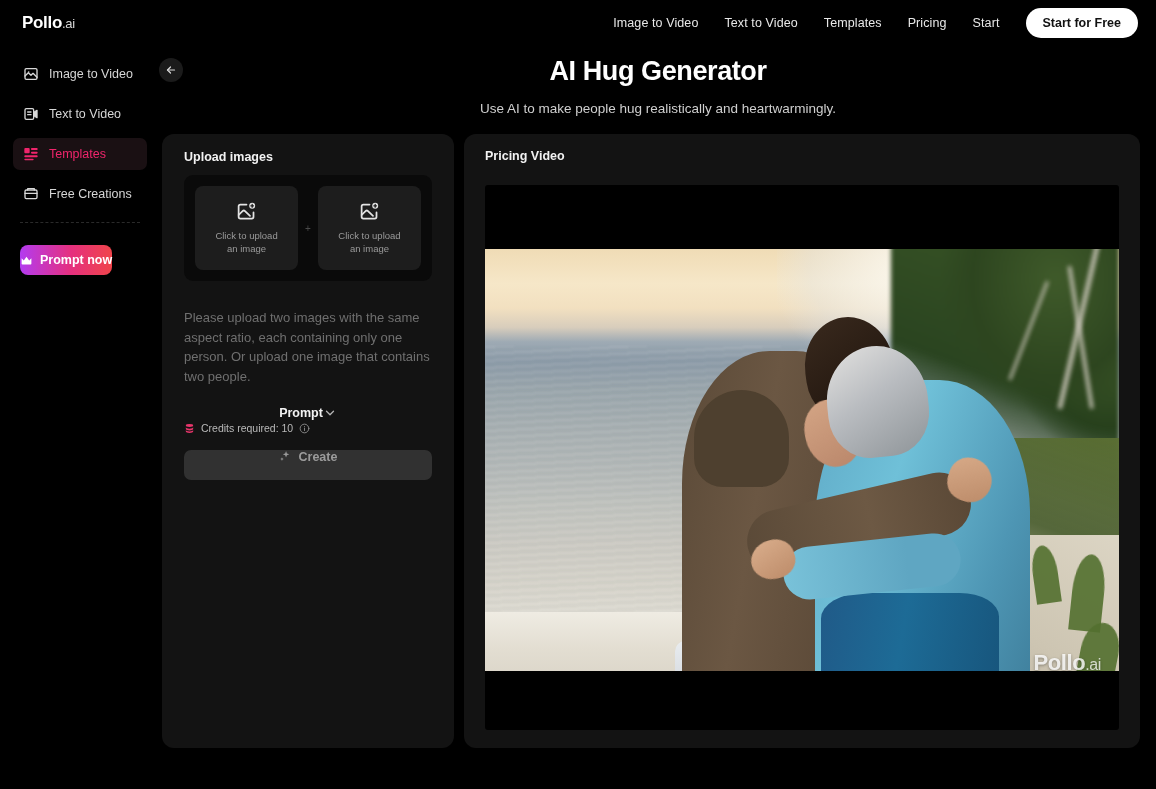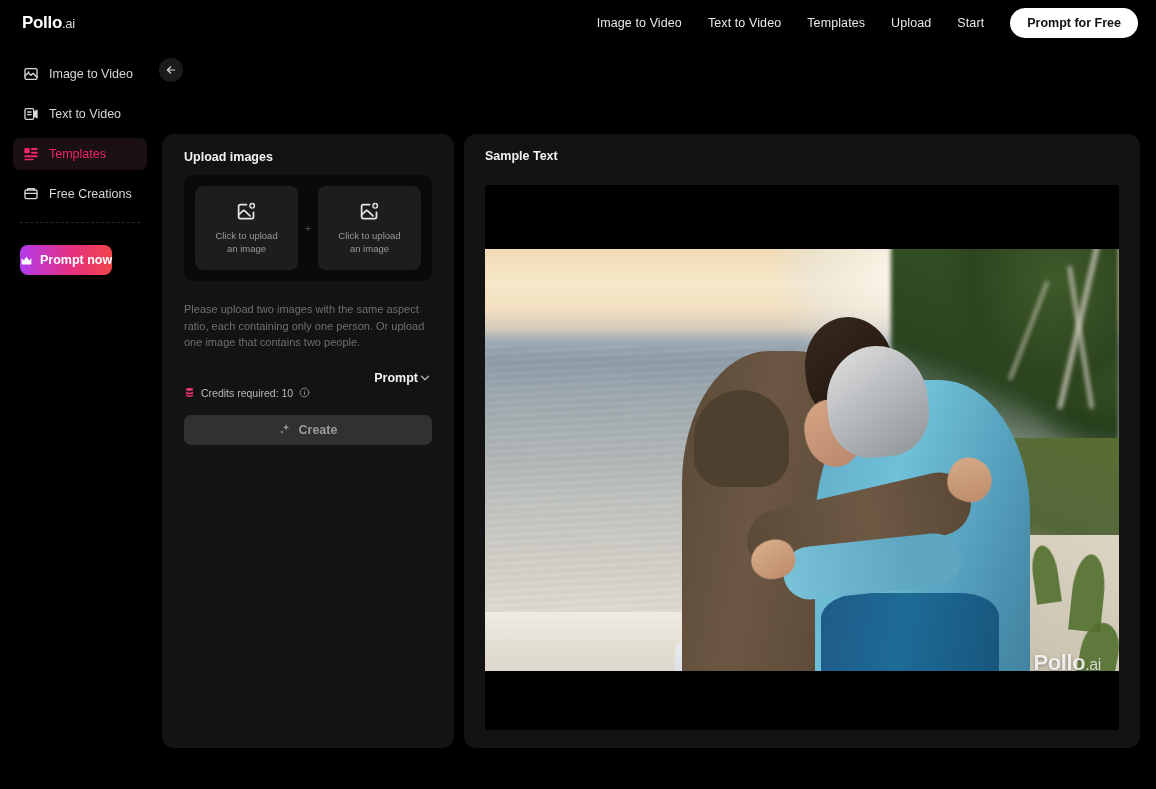--- a/index.html
+++ b/index.html
@@ -217,31 +217,31 @@
     text-align: center;
     line-height: 1.35;
   }
   .upload-plus {
     font-size: 10px;
     color: #4a4a4a;
     flex: 0 0 auto;
   }
 
   .upload-hint {
-    margin-top: 20px;
-    font-size: 11px;
+    margin-top: 27px;
+    font-size: 13px;
     line-height: 1.5;
     color: #6f6f6f;
   }
 
   .prompt-row {
     margin-top: 20px;
     display: flex;
     align-items: center;
-    justify-content: flex-end;
+    justify-content: center;
     cursor: pointer;
     padding-bottom: 2px;
   }
   .prompt-label {
     font-size: 12.5px;
     font-weight: 700;
     color: #f2f2f2;
   }
   .chev { color: #b5b5b5; display: flex; }
 
@@ -259,21 +259,21 @@
     margin-top: 16px;
     width: 100%;
     height: 30px;
     border: none;
     border-radius: 7px;
     background: #313131;
     color: #9b9b9b;
     font-size: 12.5px;
     font-weight: 600;
     display: flex;
-    align-items: center;
+    align-items: flex-start;
     justify-content: center;
     gap: 7px;
     cursor: not-allowed;
     font-family: "Liberation Sans", sans-serif;
   }
 
   
   .video-frame {
     margin-top: 11px;
     flex: 1 1 auto;
@@ -490,23 +490,23 @@
 
   <div class="topbar">
     <div class="logo">
       <span class="logo-main">Pollo</span>
         <span class="logo-suffix">.ai</span>
     </div>
     <div class="nav">
       <a class="nav-link" href="#">Image to Video</a>
       <a class="nav-link" href="#">Text to Video</a>
       <a class="nav-link" href="#">Templates</a>
-      <a class="nav-link" href="#">Upload</a>
+      <a class="nav-link" href="#">Pricing</a>
       <a class="nav-link" href="#">Start</a>
-      <button class="cta-btn">Prompt for Free</button>
+      <button class="cta-btn">Start for Free</button>
     </div>
   </div>
 
   <div class="sidebar">
 
     <div class="side-item">
       <span class="side-ico">
         <svg width="16" height="16" viewBox="0 0 24 24" fill="none" stroke="#d8d8d8" stroke-width="2" stroke-linecap="round" stroke-linejoin="round">
           <rect x="3" y="4" width="18" height="16" rx="2"></rect>
           <path d="M3 15l5-5 4 4 3-3 6 6"></path>
@@ -565,20 +565,24 @@
 
   <button class="back-btn">
     <span style="display:flex">
       <svg width="12" height="12" viewBox="0 0 24 24" fill="none" stroke="#dcdcdc" stroke-width="2.4" stroke-linecap="round" stroke-linejoin="round">
         <path d="M19 12H5"></path>
           <path d="M11 18l-6-6 6-6"></path>
       </svg>
     </span>
   </button>
 
+  <div class="header">
+    <div class="page-title">AI Hug Generator</div>
+    <div class="page-sub">Use AI to make people hug realistically and heartwarmingly.</div>
+  </div>
 
   <div class="panels">
 
     <div class="panel panel-left">
 
       <div class="section-title">Upload images</div>
 
       <div class="upload-wrap">
 
         <div class="upload-box">
@@ -644,21 +648,21 @@
             <path d="M13 2l1.6 4.4L19 8l-4.4 1.6L13 14l-1.6-4.4L7 8l4.4-1.6z"></path>
             <path d="M5.5 13.5l.9 2.4 2.4.9-2.4.9-.9 2.4-.9-2.4-2.4-.9 2.4-.9z"></path>
           </svg>
         </span>
         <span>Create</span>
       </button>
 
     </div>
 
     <div class="panel panel-right">
-      <div class="section-title">Sample Text</div>
+      <div class="section-title">Pricing Video</div>
 
       <div class="video-frame">
         <div class="video-inner">
 
           <div class="sky"></div>
           <div class="sky-glow"></div>
           <div class="sea-shimmer"></div>
           <div class="beach"></div>
 
           <div class="headland veryblur"></div>

